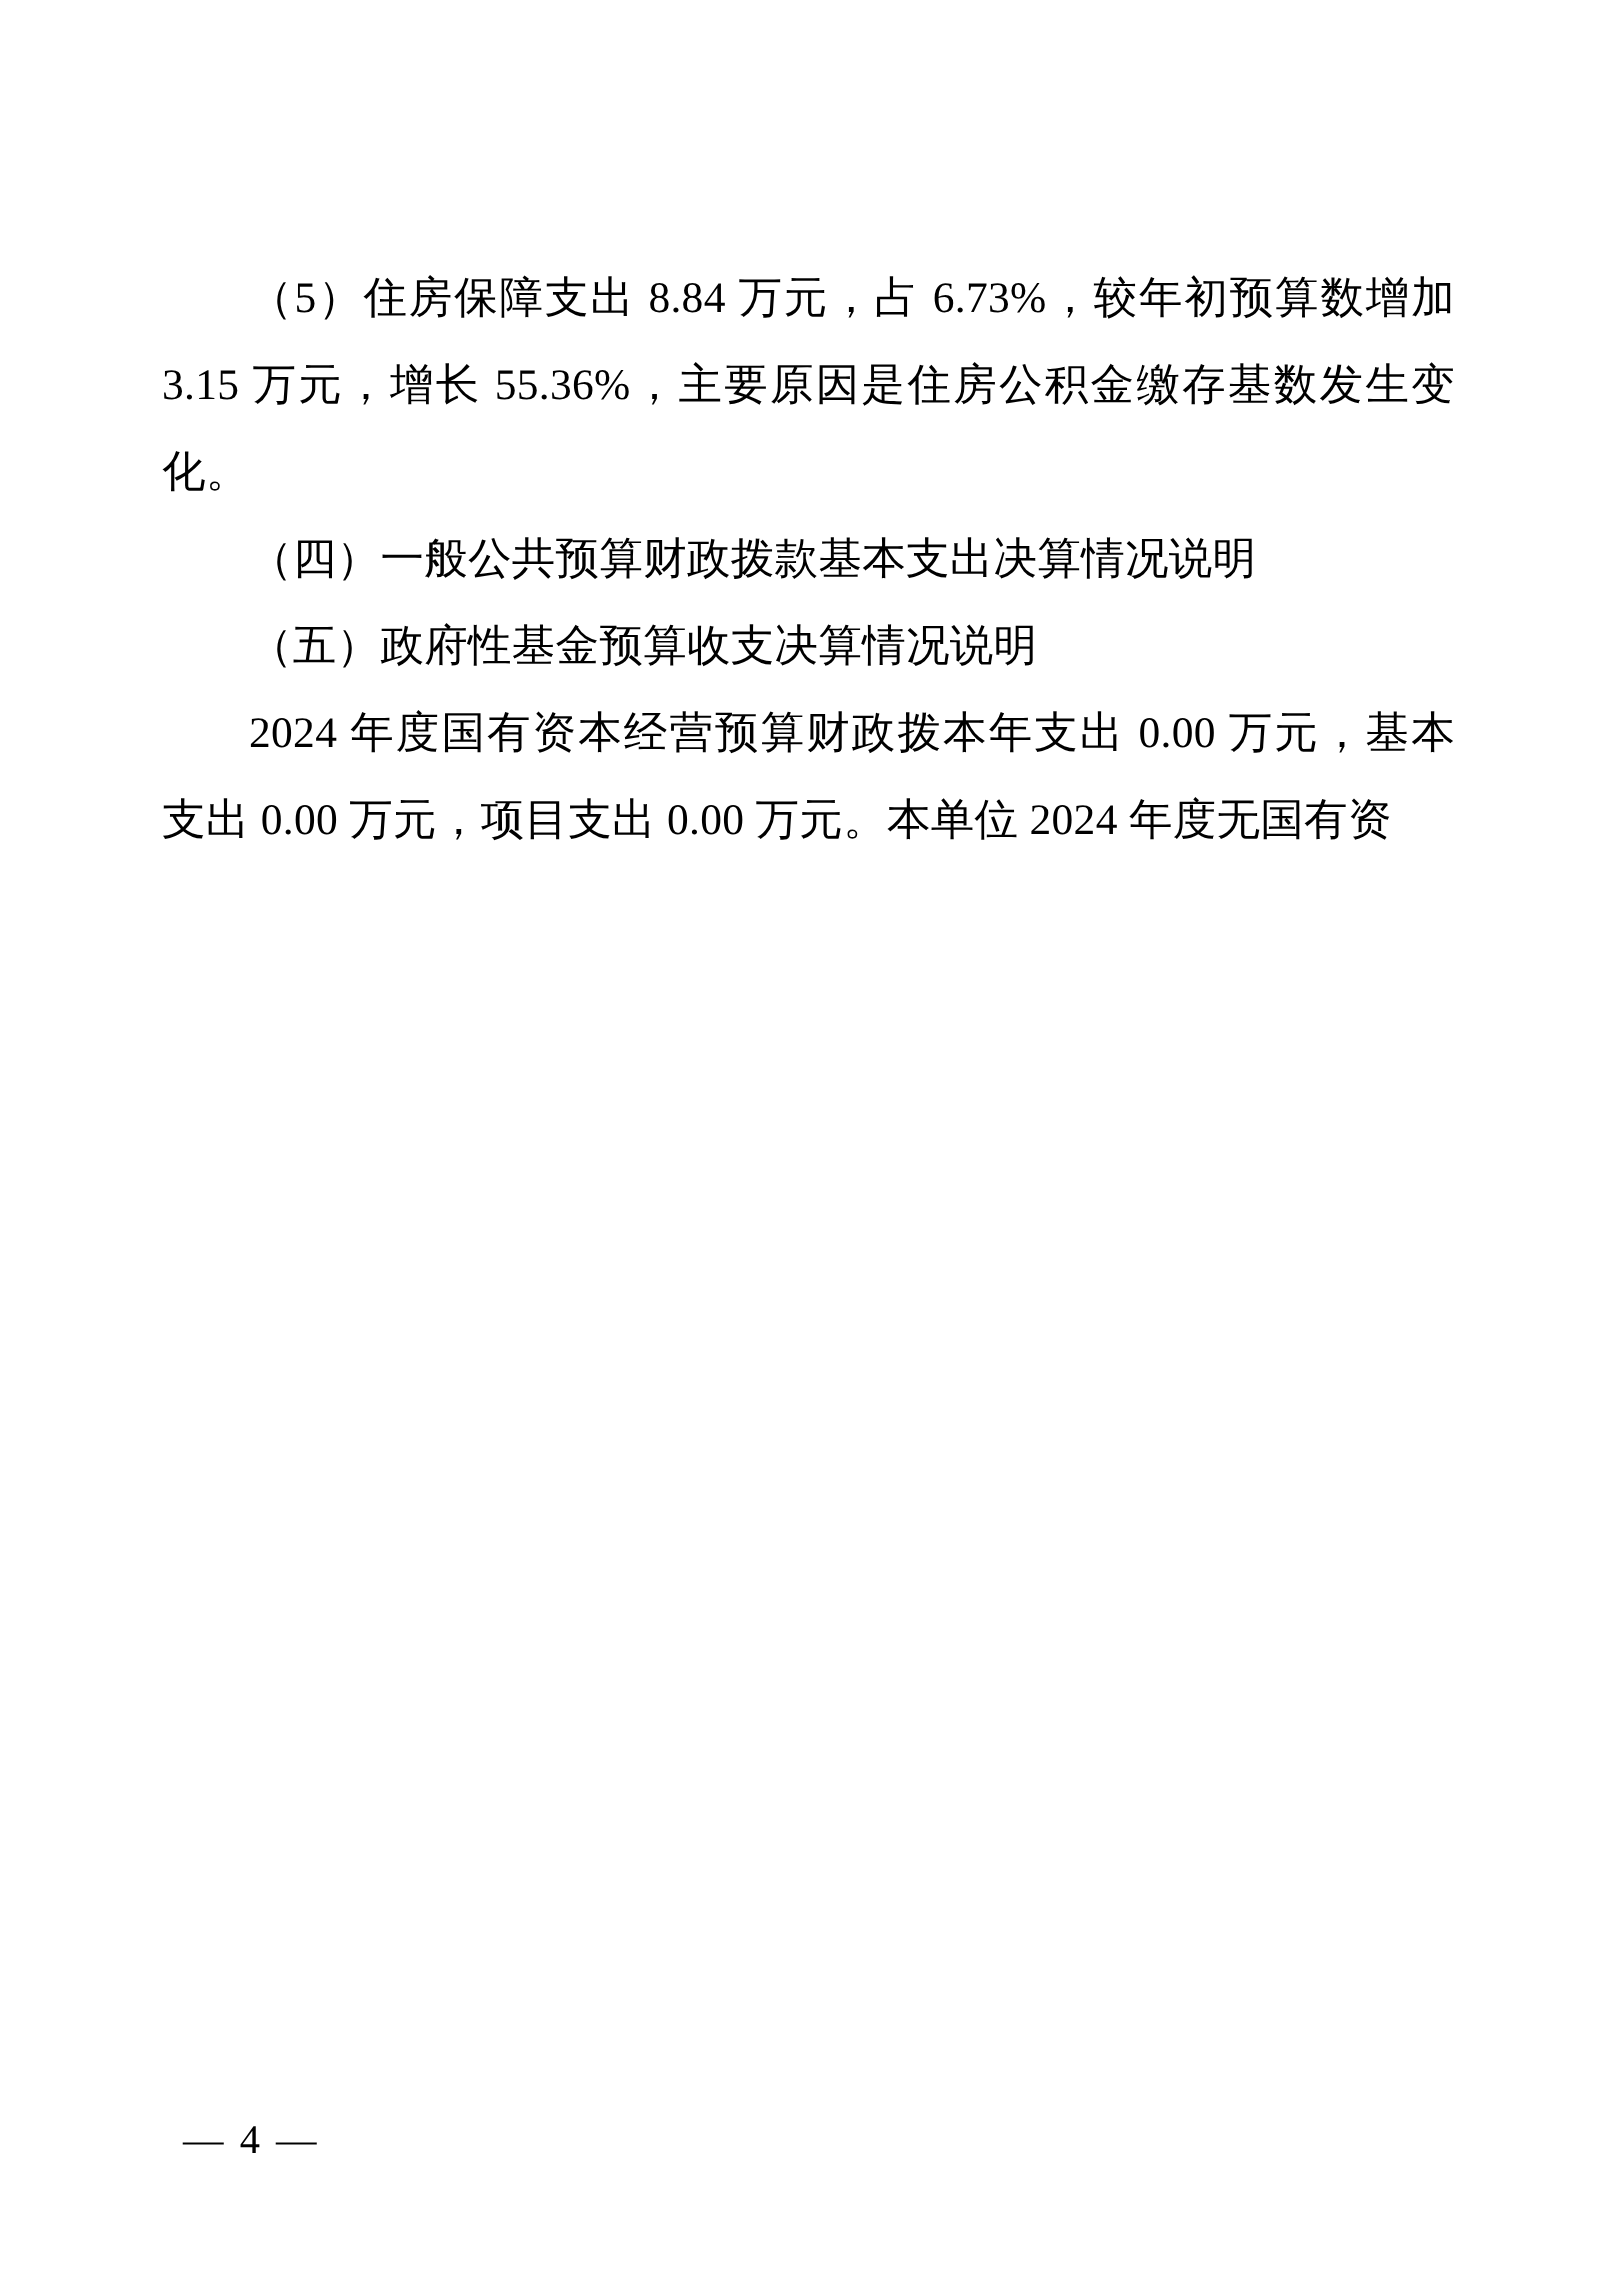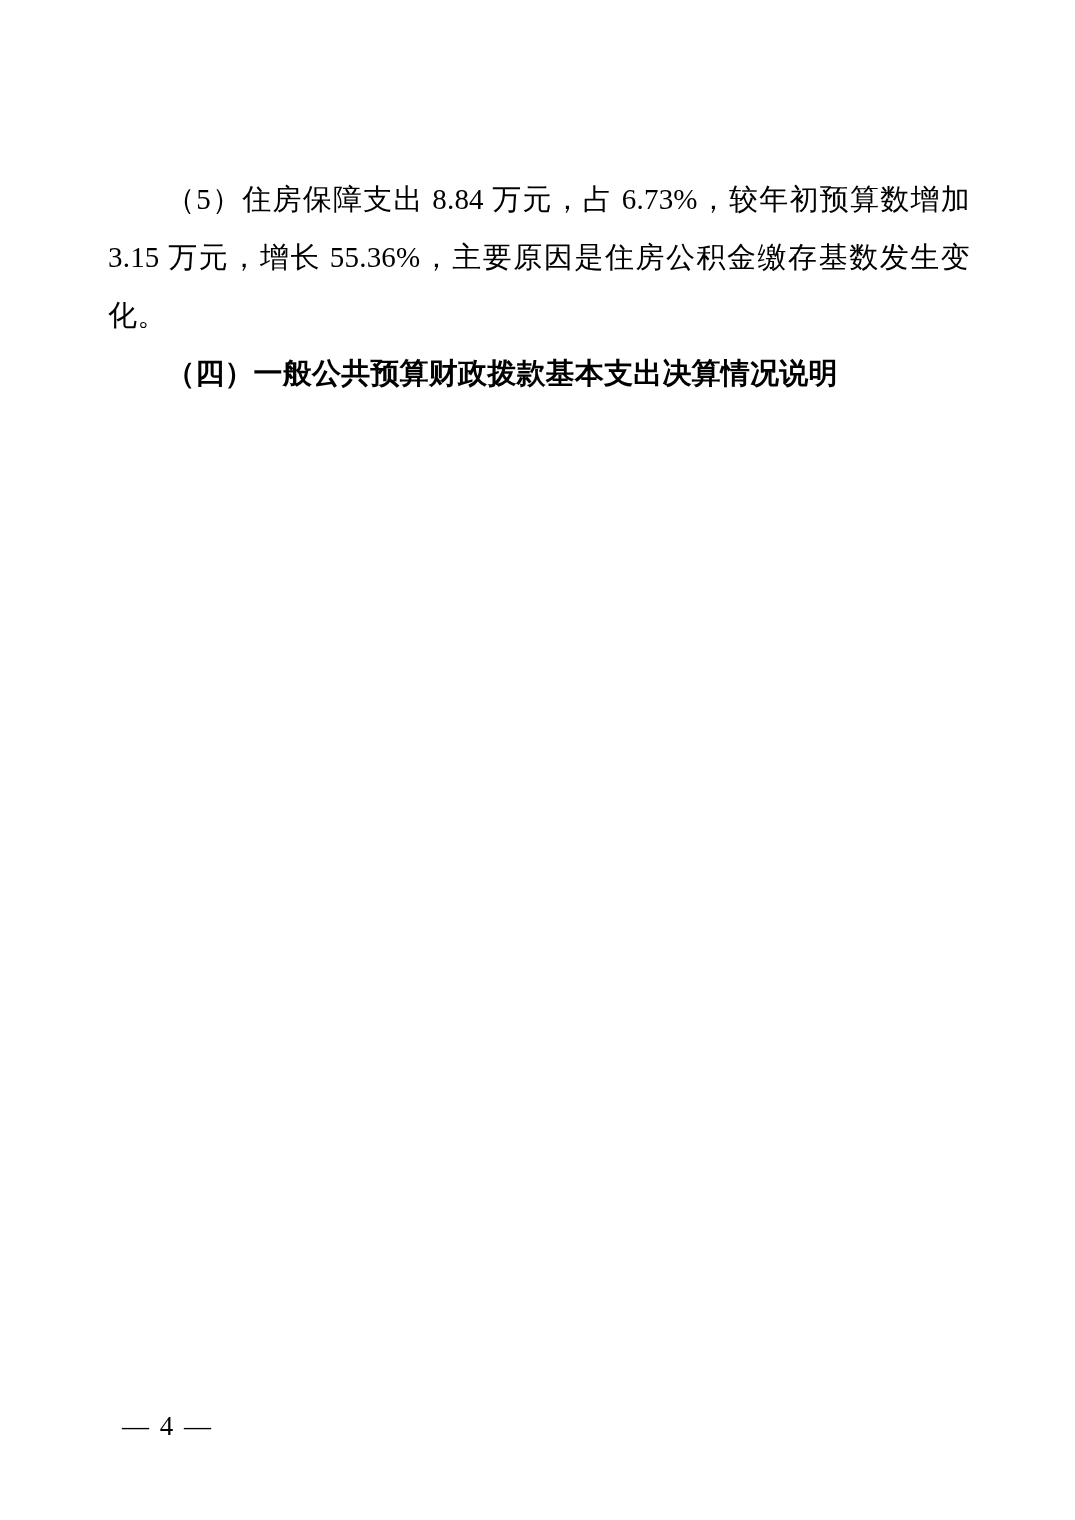--- a/index.html
+++ b/index.html
@@ -30,21 +30,21 @@
     line-height: 58px;
     text-align: justify;
     text-justify: inter-ideograph;
     letter-spacing: 0.2px;
   }
   p.indent {
     text-indent: 58px;
   }
   p.heading {
     text-indent: 58px;
-    font-weight: bold;
+    font-weight: normal;
     font-family: "Liberation Serif", "DejaVu Serif", serif;
   }
   .pagenum {
     position: absolute;
     left: 0;
     right: 0;
     bottom: 78px;
     text-align: center;
     font-size: 27px;
     letter-spacing: 2px;
@@ -59,22 +59,24 @@
 <body>
 
 <div class="page">
   <div class="content">
 
     <p class="indent">（5）住房保障支出 8.84 万元，占 6.73%，较年初预算数增加 3.15 万元，增长 55.36%，主要原因是住房公积金缴存基数发生变化。</p>
 
     <p class="heading">（四）一般公共预算财政拨款基本支出决算情况说明</p>
 
 
+    <p class="heading">（五）政府性基金预算收支决算情况说明</p>
 
 
 
+    <p class="indent">2024 年度国有资本经营预算财政拨本年支出 0.00 万元，基本支出 0.00 万元，项目支出 0.00 万元。本单位 2024 年度无国有资</p>
 
   </div>
 
   <div class="pagenum">
     <span class="pagenum-inner">— 4 —</span>
   </div>
 </div>
 
 </body></html>

